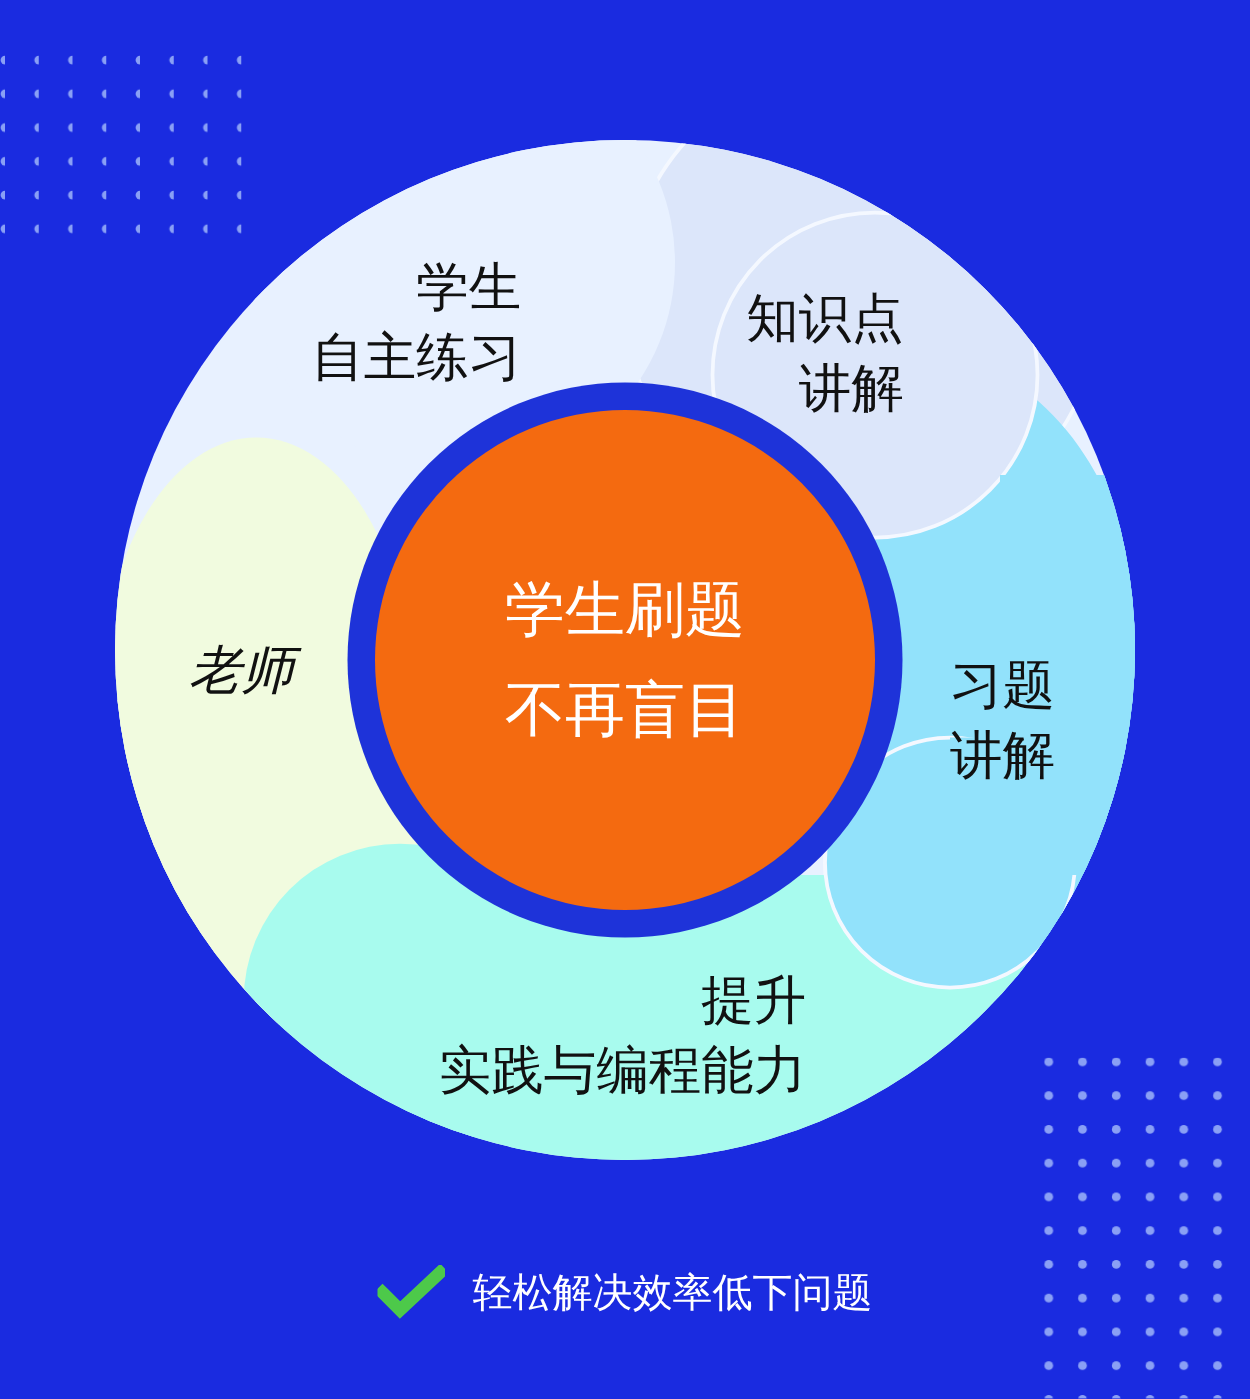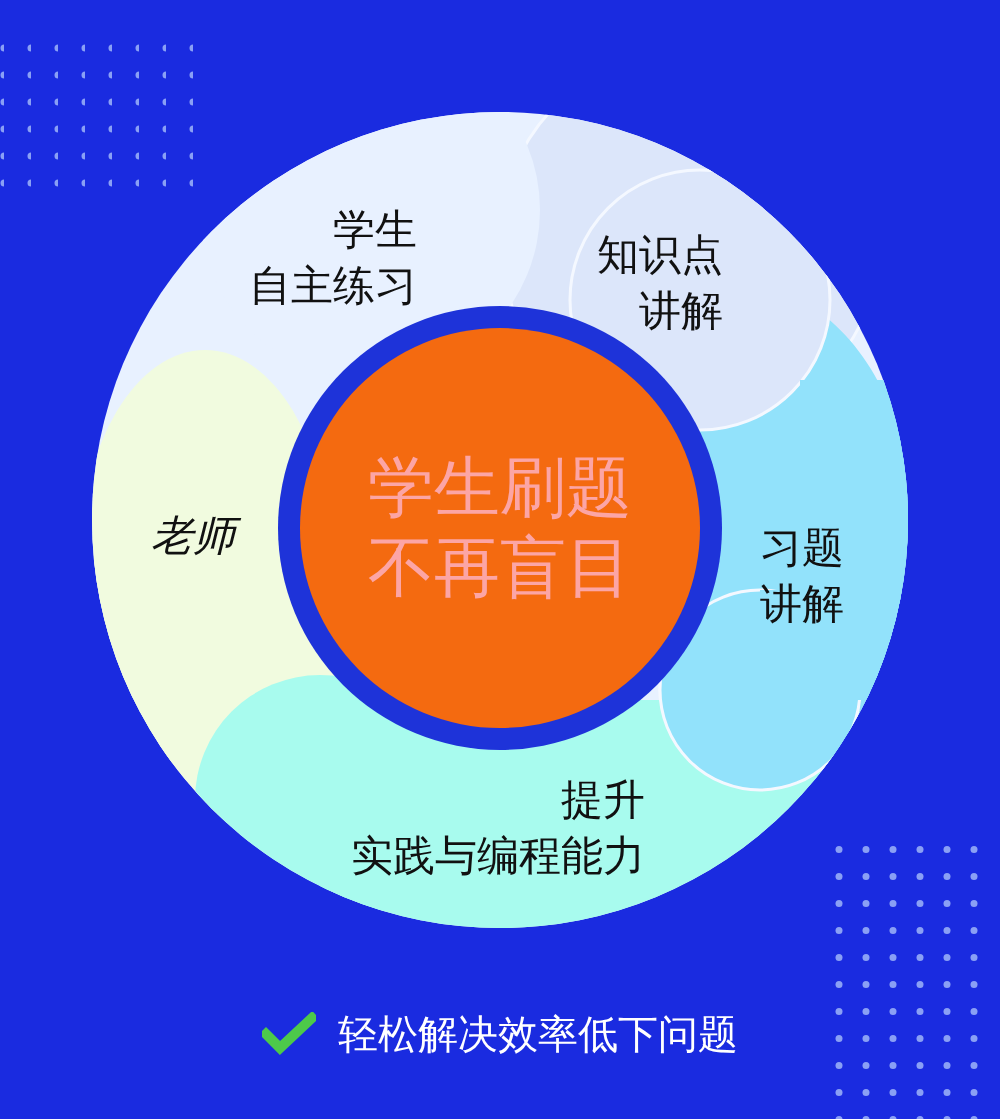--- a/index.html
+++ b/index.html
@@ -13,28 +13,28 @@
     .dots svg { display: block; }
     .diagram { position: absolute; left: 0; top: 0; width: 1000px; height: 1000px; }
     .label {
       position: absolute; text-align: right; color: #111;
       font-size: 42px; line-height: 56px; white-space: nowrap;
       transform: translate(-50%, -50%);
     }
     .center-label {
       position: absolute; left: 500px; top: 528px;
       transform: translate(-50%, -50%);
-      color: #fca5a5; font-size: 66px; line-height: 80px;
+      color: #ffffff; font-size: 48px; line-height: 80px;
       text-align: center; white-space: nowrap;
     }
     .footer {
       position: absolute; left: 0; width: 1000px; top: 1002px; height: 64px;
       display: flex; align-items: center; justify-content: center; gap: 22px;
     }
-    .footer-text { color: #ffffff; font-size: 40px; line-height: 60px; }
+    .footer-text { color: #ffffff; font-size: 32px; line-height: 60px; }
     .check { width: 54px; height: 44px; display: block; }
   </style>
 </head>
 <body>
 
 <div class="dots" style="left:0;top:44px;">
   <svg width="200" height="150">
     <defs>
       <pattern id="dp1" x="-23" y="0" width="27" height="27" patternUnits="userSpaceOnUse">
         <circle cx="27" cy="4" r="3.5" fill="#8aa0f5"></circle>

